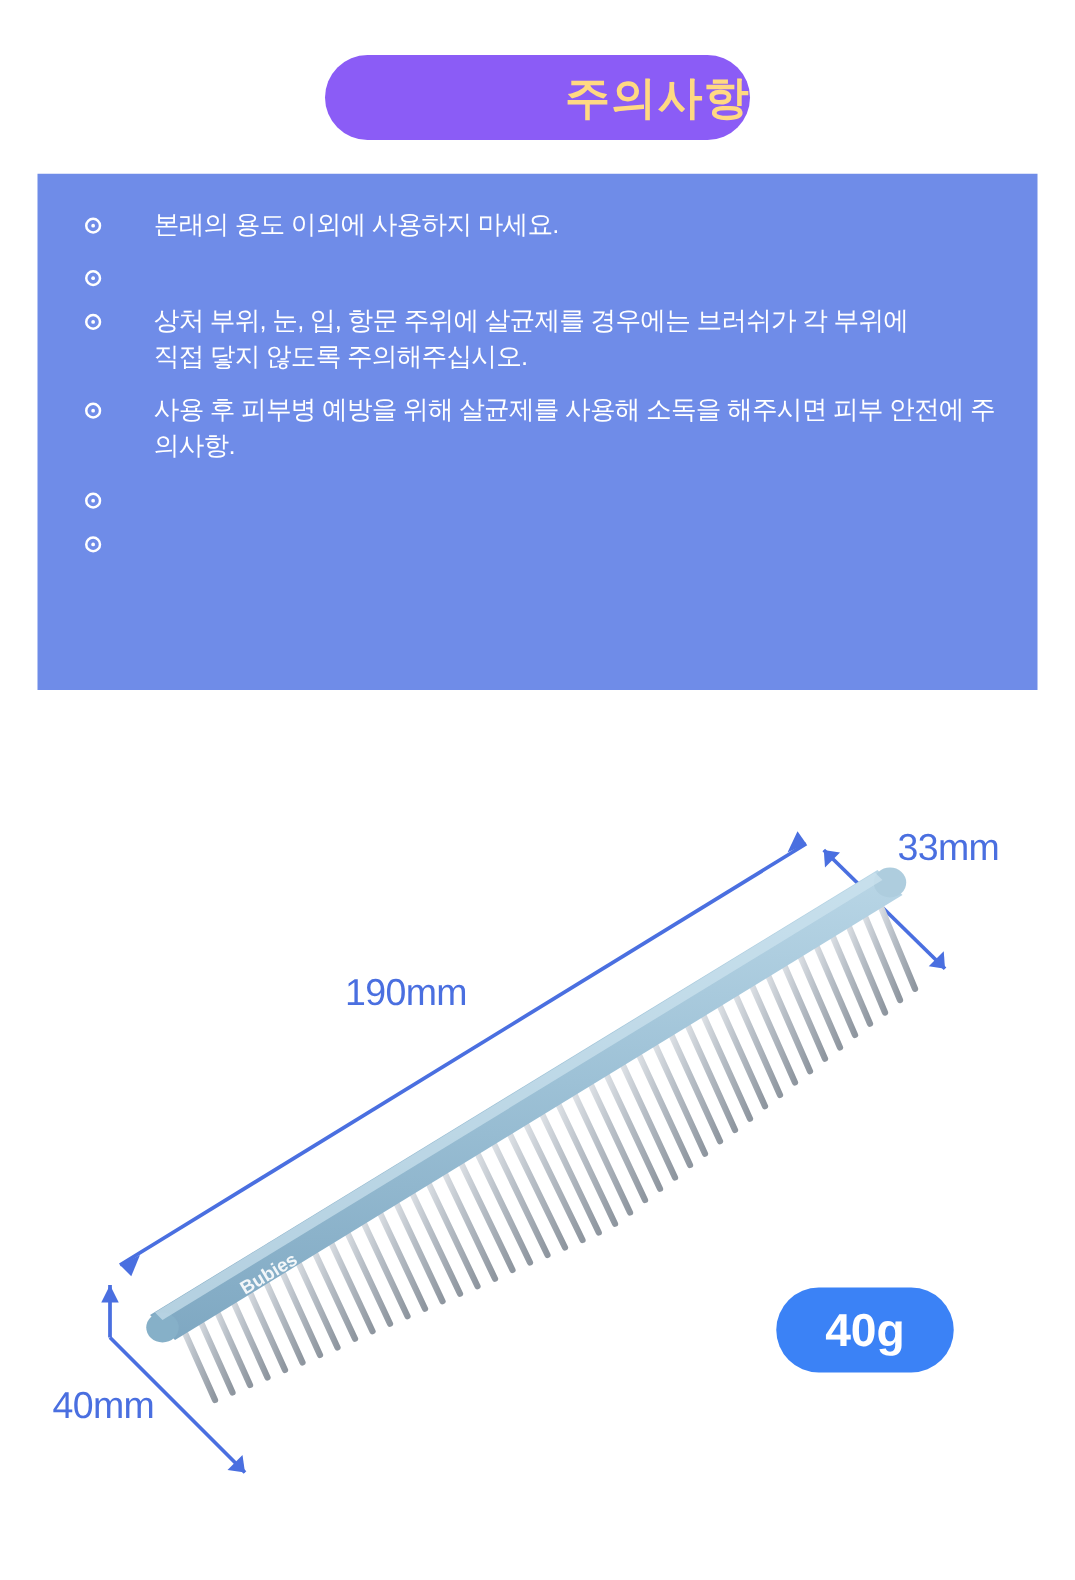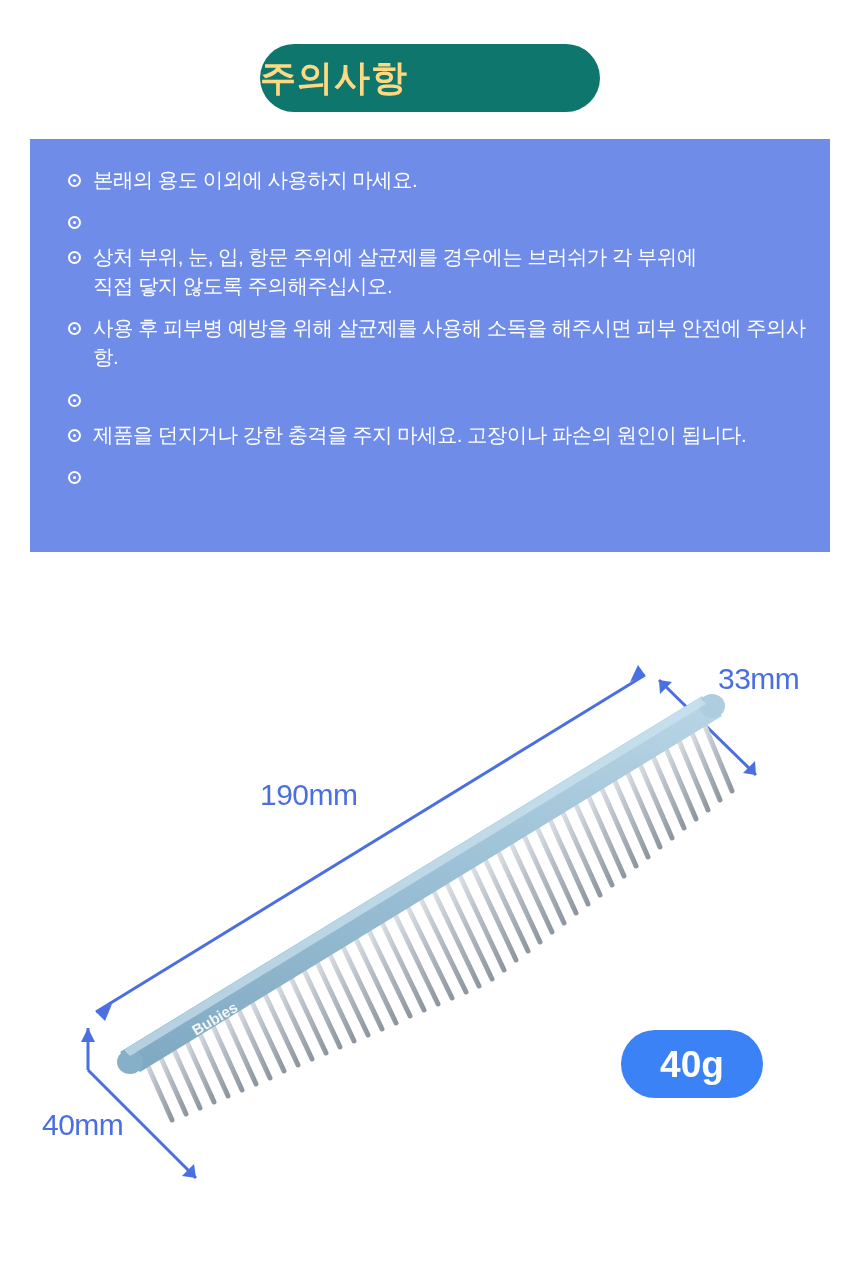--- a/index.html
+++ b/index.html
@@ -15,25 +15,25 @@
     overflow: hidden;
   }
 
   
   .header-pill {
     position: absolute;
     left: 260px;
     top: 44px;
     width: 340px;
     height: 68px;
-    background: #0f766e;
+    background: #8b5cf6;
     border-radius: 34px;
     display: flex;
     align-items: center;
-    justify-content: flex-start;
+    justify-content: flex-end;
   }
   .header-pill .title {
     font-size: 36px;
     font-weight: bold;
     color: #ffd982;
     letter-spacing: 1px;
     line-height: 1;
   }
 
   
@@ -49,20 +49,21 @@
   }
   .notice-list {
     list-style: none;
     margin: 0;
     padding: 0;
   }
   .notice-item {
     display: flex;
     align-items: flex-start;
     margin-bottom: 13px;
+    gap: 30px;
   }
   .bullet-icon {
     flex: 0 0 auto;
     width: 13px;
     height: 13px;
     margin: 9px 12px 0 14px;
     border-radius: 50%;
     border: 2px solid #ffffff;
     box-sizing: border-box;
     background: transparent;
@@ -99,21 +100,21 @@
     display: block;
   }
   .dim-label {
     position: absolute;
     color: #4a6fe0;
     font-size: 30px;
     font-weight: normal;
     letter-spacing: -0.5px;
     white-space: nowrap;
   }
-  .dim-190 { left: 260px; top: 178px; }
+  .dim-190 { left: 276px; top: 178px; }
   .dim-33  { left: 718px; top: 62px; }
   .dim-40mm { left: 42px; top: 508px; }
 
   .weight-pill {
     position: absolute;
     left: 621px;
     top: 430px;
     width: 142px;
     height: 68px;
     background: #3b82f6;
@@ -149,24 +150,20 @@
       <span class="bullet-icon"></span>
       <span class="notice-text">상처 부위, 눈, 입, 항문 주위에 살균제를 경우에는 브러쉬가 각 부위에
 직접 닿지 않도록 주의해주십시오.</span>
     </li>
     <li class="notice-item">
       <span class="bullet-icon"></span>
       <span class="notice-text">사용 후 피부병 예방을 위해 살균제를 사용해 소독을 해주시면 피부 안전에 주의사항.</span>
     </li>
     <li class="notice-item">
       <span class="bullet-icon"></span>
-    </li>
-    <li class="notice-item">
-      <span class="bullet-icon"></span>
-      <span class="notice-text">제품을 던지거나 강한 충격을 주지 마세요. 고장이나 파손의 원인이 됩니다.</span>
     </li>
     <li class="notice-item">
       <span class="bullet-icon"></span>
     </li>
   </ul>
 </div>
 
 <div class="figure">
 
   <svg width="860" height="620" viewBox="0 0 860 620">

